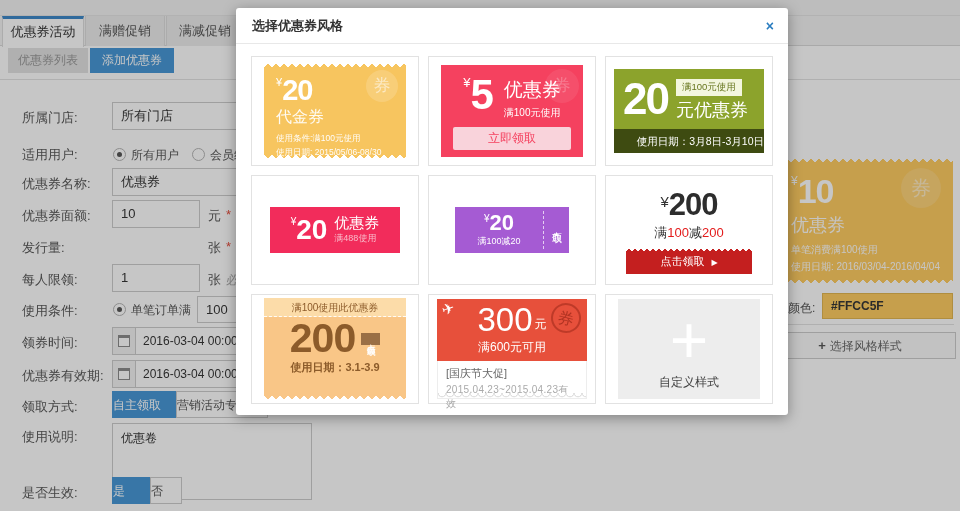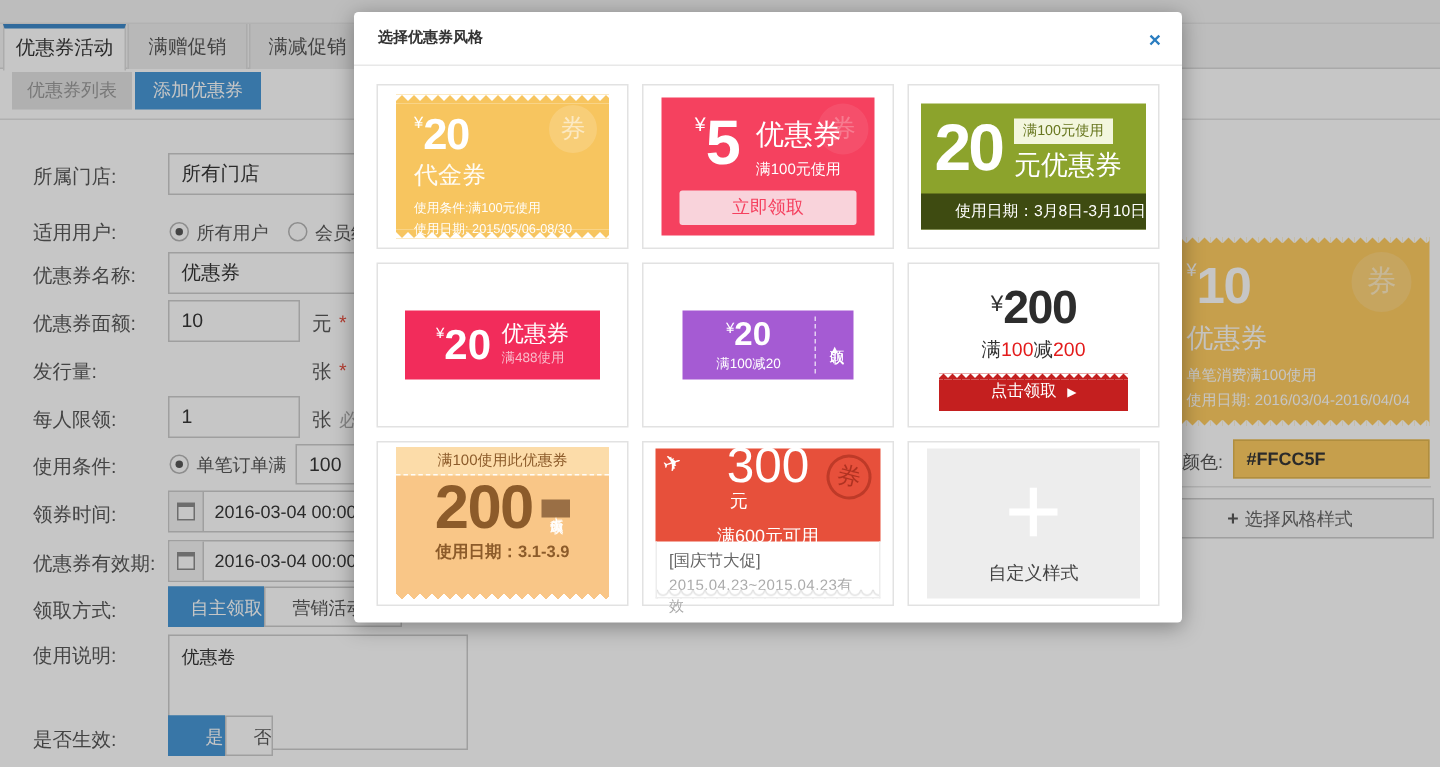--- a/index.html
+++ b/index.html
@@ -23,21 +23,21 @@
   .unit { position:absolute; font-size:13px; color:#555; }
   .star { position:absolute; font-size:13px; color:#e74c3c; }
   .hint { position:absolute; font-size:12px; color:#aaa; white-space:nowrap; }
   .radio { position:absolute; width:13px; height:13px; border:1px solid #b5b5b5; border-radius:50%; background:#fff; cursor:pointer; }
   .radio.checked::after { content:""; position:absolute; left:3px; top:3px; width:5px; height:5px; border-radius:50%; background:#555; }
   .rlabel { position:absolute; font-size:12px; color:#555; }
   .datebox { position:absolute; height:28px; border:1px solid #ccc; background:#fff; display:flex; align-items:stretch; }
   .cal { width:23px; background:#f4f4f4; border-right:1px solid #ccc; position:relative; }
   .cal::after { content:""; position:absolute; left:5px; right:5px; top:7px; bottom:7px; border:1px solid #8a8a8a; border-top:3px solid #8a8a8a; background:#fff; }
   .dateval { flex:1; font-size:12px; color:#333; line-height:26px; padding-left:7px; white-space:nowrap; }
-  .pillbtn { position:absolute; height:27px; line-height:27px; text-align:right; font-size:12px; cursor:pointer; }
+  .pillbtn { position:absolute; height:27px; line-height:27px; text-align:left; font-size:12px; cursor:pointer; }
   .pillbtn.blue { background:#4596d6; color:#fff; border:1px solid #4596d6; }
   .pillbtn.white { background:#fff; color:#555; border:1px solid #ccc; }
   .tarea { position:absolute; background:#fff; border:1px solid #ccc; font-size:12px; color:#333; padding:6px 8px; }
 
   
   .pcoupon { position:absolute; left:775px; top:158px; width:178px; height:126px; background:#FFCC5F; padding:14px 16px 8px; }
   .pcoupon .cur { font-size:12px; color:#fff; vertical-align:18px; }
   .pcoupon .amt { font-size:34px; font-weight:bold; color:#fff; letter-spacing:-1px; }
   .pcoupon .ttl { font-size:18px; color:rgba(255,255,255,0.95); margin-top:2px; }
   .pcoupon .ln  { font-size:10px; color:rgba(255,255,255,0.98); margin-top:6px; white-space:nowrap; }
@@ -56,21 +56,21 @@
   .saw.t { top:0; background-image:linear-gradient(135deg,#fff 3px,transparent 3px),linear-gradient(225deg,#fff 3px,transparent 3px); }
   .saw.b { bottom:0; background-image:linear-gradient(45deg,#fff 3px,transparent 3px),linear-gradient(-45deg,#fff 3px,transparent 3px); }
   .wave { position:absolute; left:0; right:0; bottom:-1px; height:6px; background-size:8px 6px; background-repeat:repeat-x;
           background-image:radial-gradient(circle at 4px 0px,#fff 3px,#ddd 3.6px,transparent 4.8px); }
 
   
   .overlay { position:absolute; inset:0; background:rgba(15,15,15,0.24); z-index:5; }
   .modal { position:absolute; left:236px; top:8px; width:552px; height:407px; background:#fff; border-radius:3px;
            box-shadow:0 3px 14px rgba(0,0,0,0.35); z-index:10; }
   .mhead { height:36px; border-bottom:1px solid #e8e8e8; position:relative; }
-  .mtitle { font-size:10px; font-weight:bold; color:#333; line-height:36px; padding-left:16px; }
+  .mtitle { font-size:13px; font-weight:bold; color:#333; line-height:36px; padding-left:16px; }
   .mclose { position:absolute; right:14px; top:0; line-height:36px; color:#2a7dc0; font-size:14px; font-weight:bold; cursor:pointer; }
   .mbody { padding:12px 15px; display:grid; grid-template-columns:repeat(3,168px); grid-auto-rows:110px; gap:9px; }
   .card { border:1px solid #e2e2e2; background:#fff; position:relative; display:flex; align-items:center; justify-content:center; cursor:pointer; }
 
   
   .c1 { width:142px; height:96px; background:#F7C55F; position:relative; padding:11px 12px 6px; }
   .c1 .cur{ font-size:11px; color:#fff; vertical-align:14px; }
   .c1 .amt{ font-size:29px; font-weight:bold; color:#fff; letter-spacing:-1px; }
   .c1 .nm { font-size:16px; color:rgba(255,255,255,0.92); margin-top:0px; }
   .c1 .ln { font-size:8.5px; color:rgba(255,255,255,0.97); margin-top:5px; white-space:nowrap; }
@@ -132,21 +132,21 @@
             font-size:10px; color:#8C5B2A; text-align:center; }
   .c7 .mid { display:flex; align-items:center; justify-content:center; margin-top:1px; }
   .c7 .amt { font-size:41px; font-weight:bold; color:#8C5B2A; line-height:1; letter-spacing:-1px; }
   .c7 .tag { margin-left:6px; background:#9A6F45; color:#fff; font-size:9px; writing-mode:vertical-rl; text-orientation:upright;
              padding:4px 3px; letter-spacing:1px; }
   .c7 .dt { font-size:11px; font-weight:bold; color:#8C5B2A; text-align:center; margin-top:1px; }
 
   
   .c8 { width:150px; height:100px; position:relative; }
   .c8 .top { height:62px; background:#E7503B; position:relative; display:flex; flex-direction:column; align-items:center; justify-content:center; }
-  .c8 .row { display:flex; align-items:flex-start;flex-direction:column; }
+  .c8 .row { display:flex; align-items:flex-end; }
   .c8 .amt { font-size:33px; color:#fff; line-height:0.95; }
   .c8 .un  { font-size:12px; color:#fff; margin:0 0 3px 2px; }
   .c8 .cnd { font-size:12px; color:#fff; margin-top:3px; }
   .c8 .plane { position:absolute; top:1px; left:5px; font-size:15px; color:#fff; transform:rotate(-18deg); }
   .c8 .stamp { position:absolute; top:4px; right:6px; width:30px; height:30px; border:2px solid rgba(130,25,12,0.4); border-radius:50%;
                color:rgba(130,25,12,0.55); font-size:16px; line-height:27px; text-align:center; transform:rotate(14deg); }
   .c8 .bot { border:1px solid #ededed; border-top:none; padding:5px 8px 8px; position:relative; height:38px; }
   .c8 .ev { font-size:11px; color:#666; }
   .c8 .vl { font-size:10px; color:#aaa; margin-top:2px; letter-spacing:0.3px; }
 

